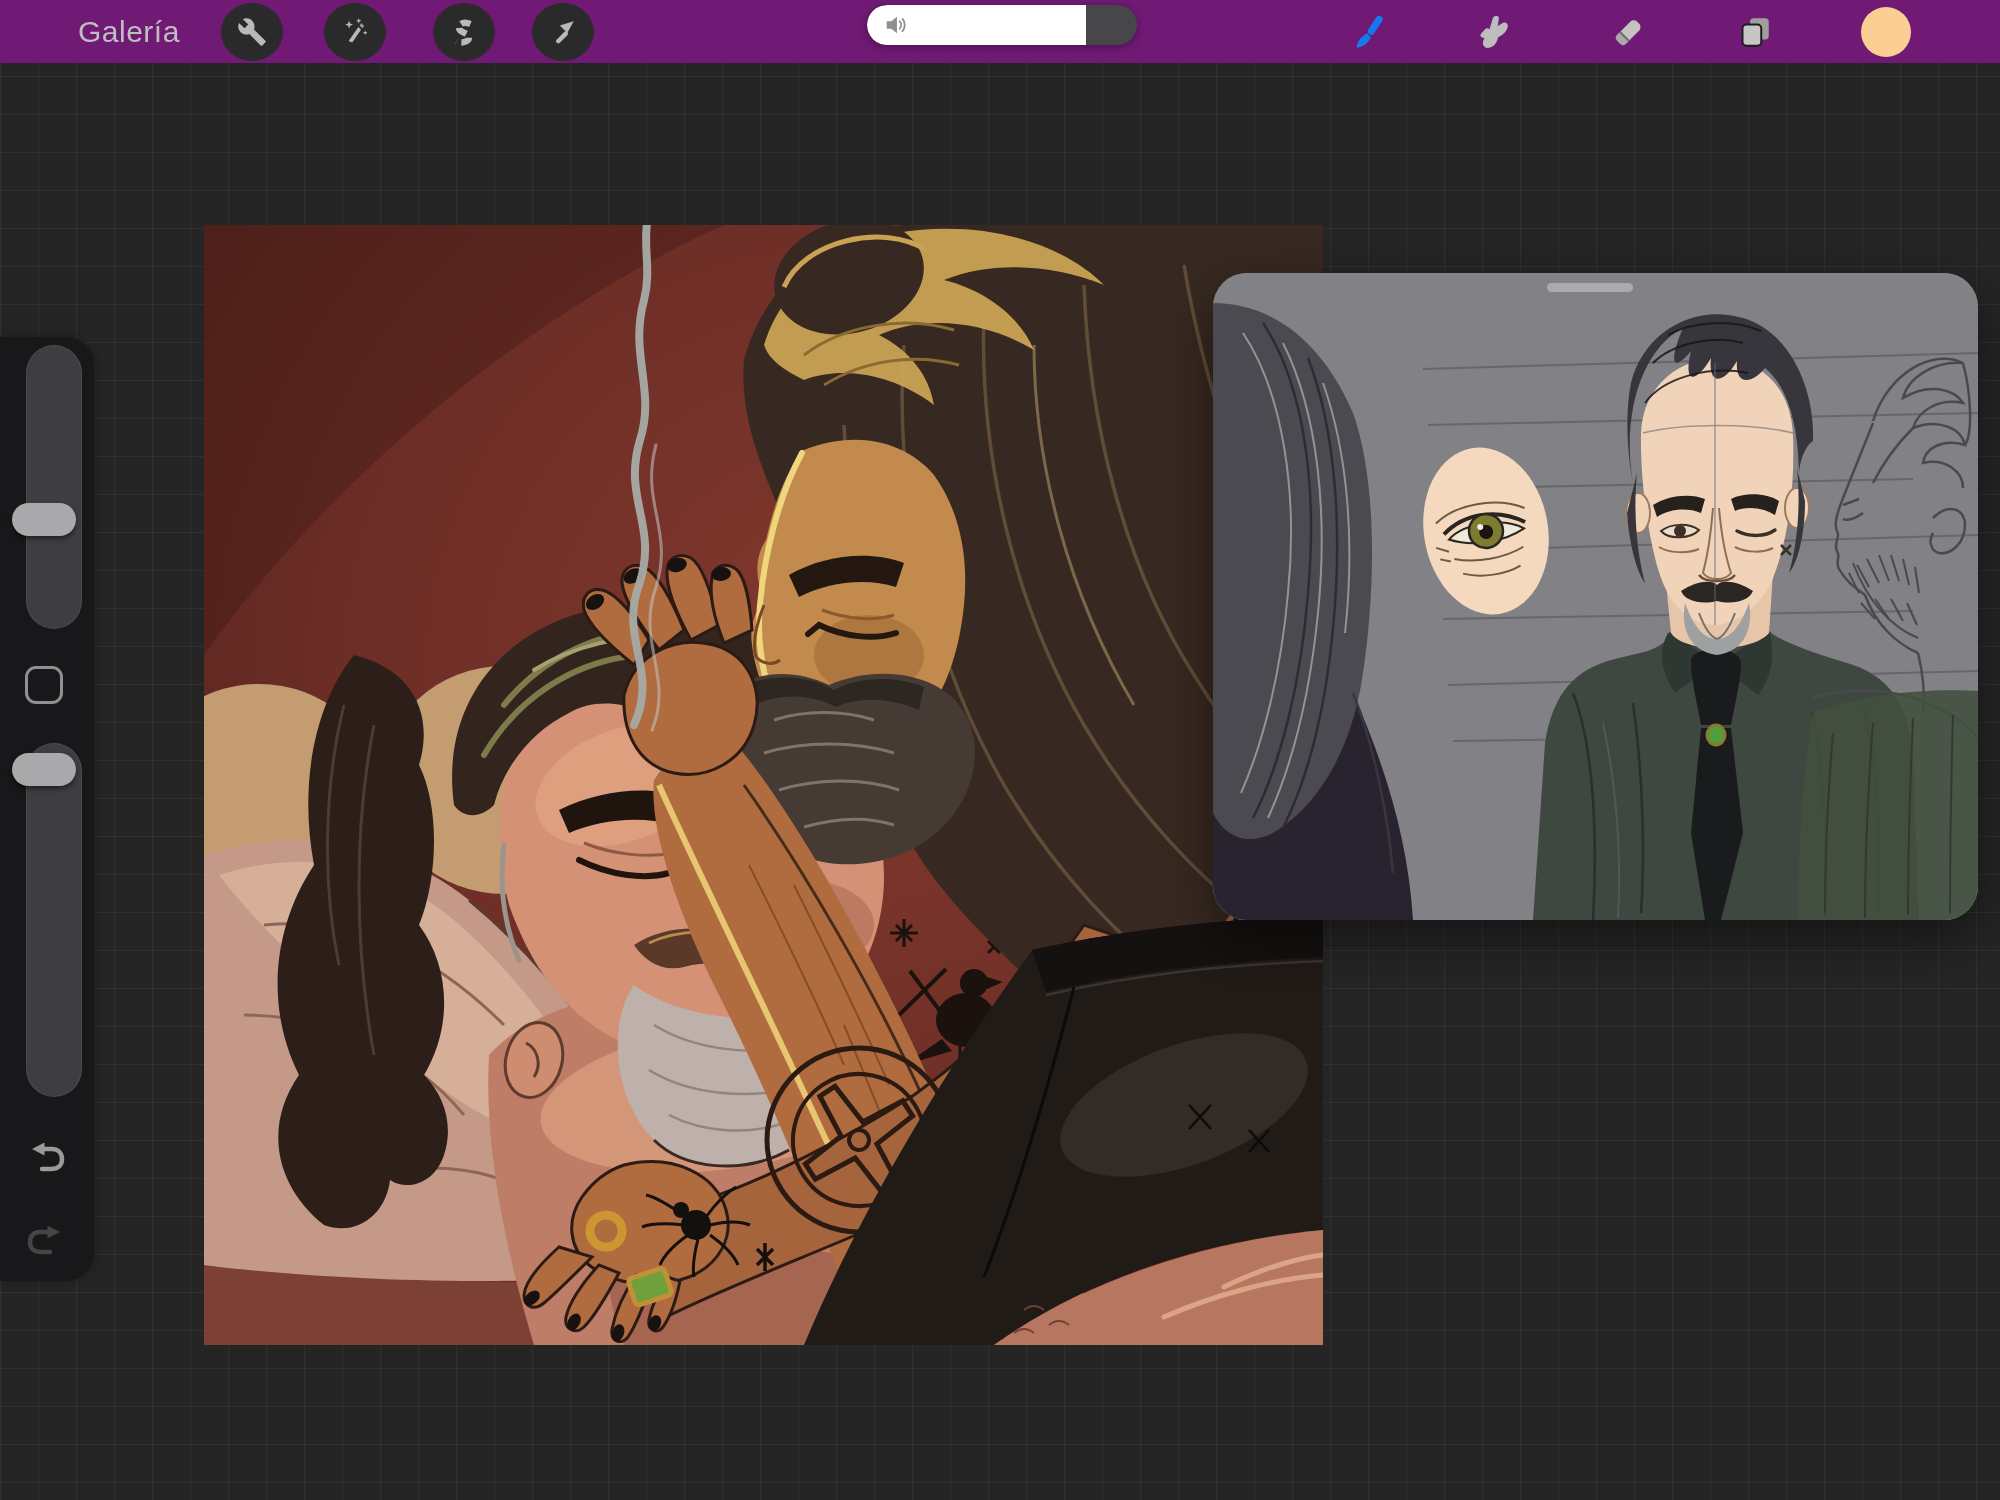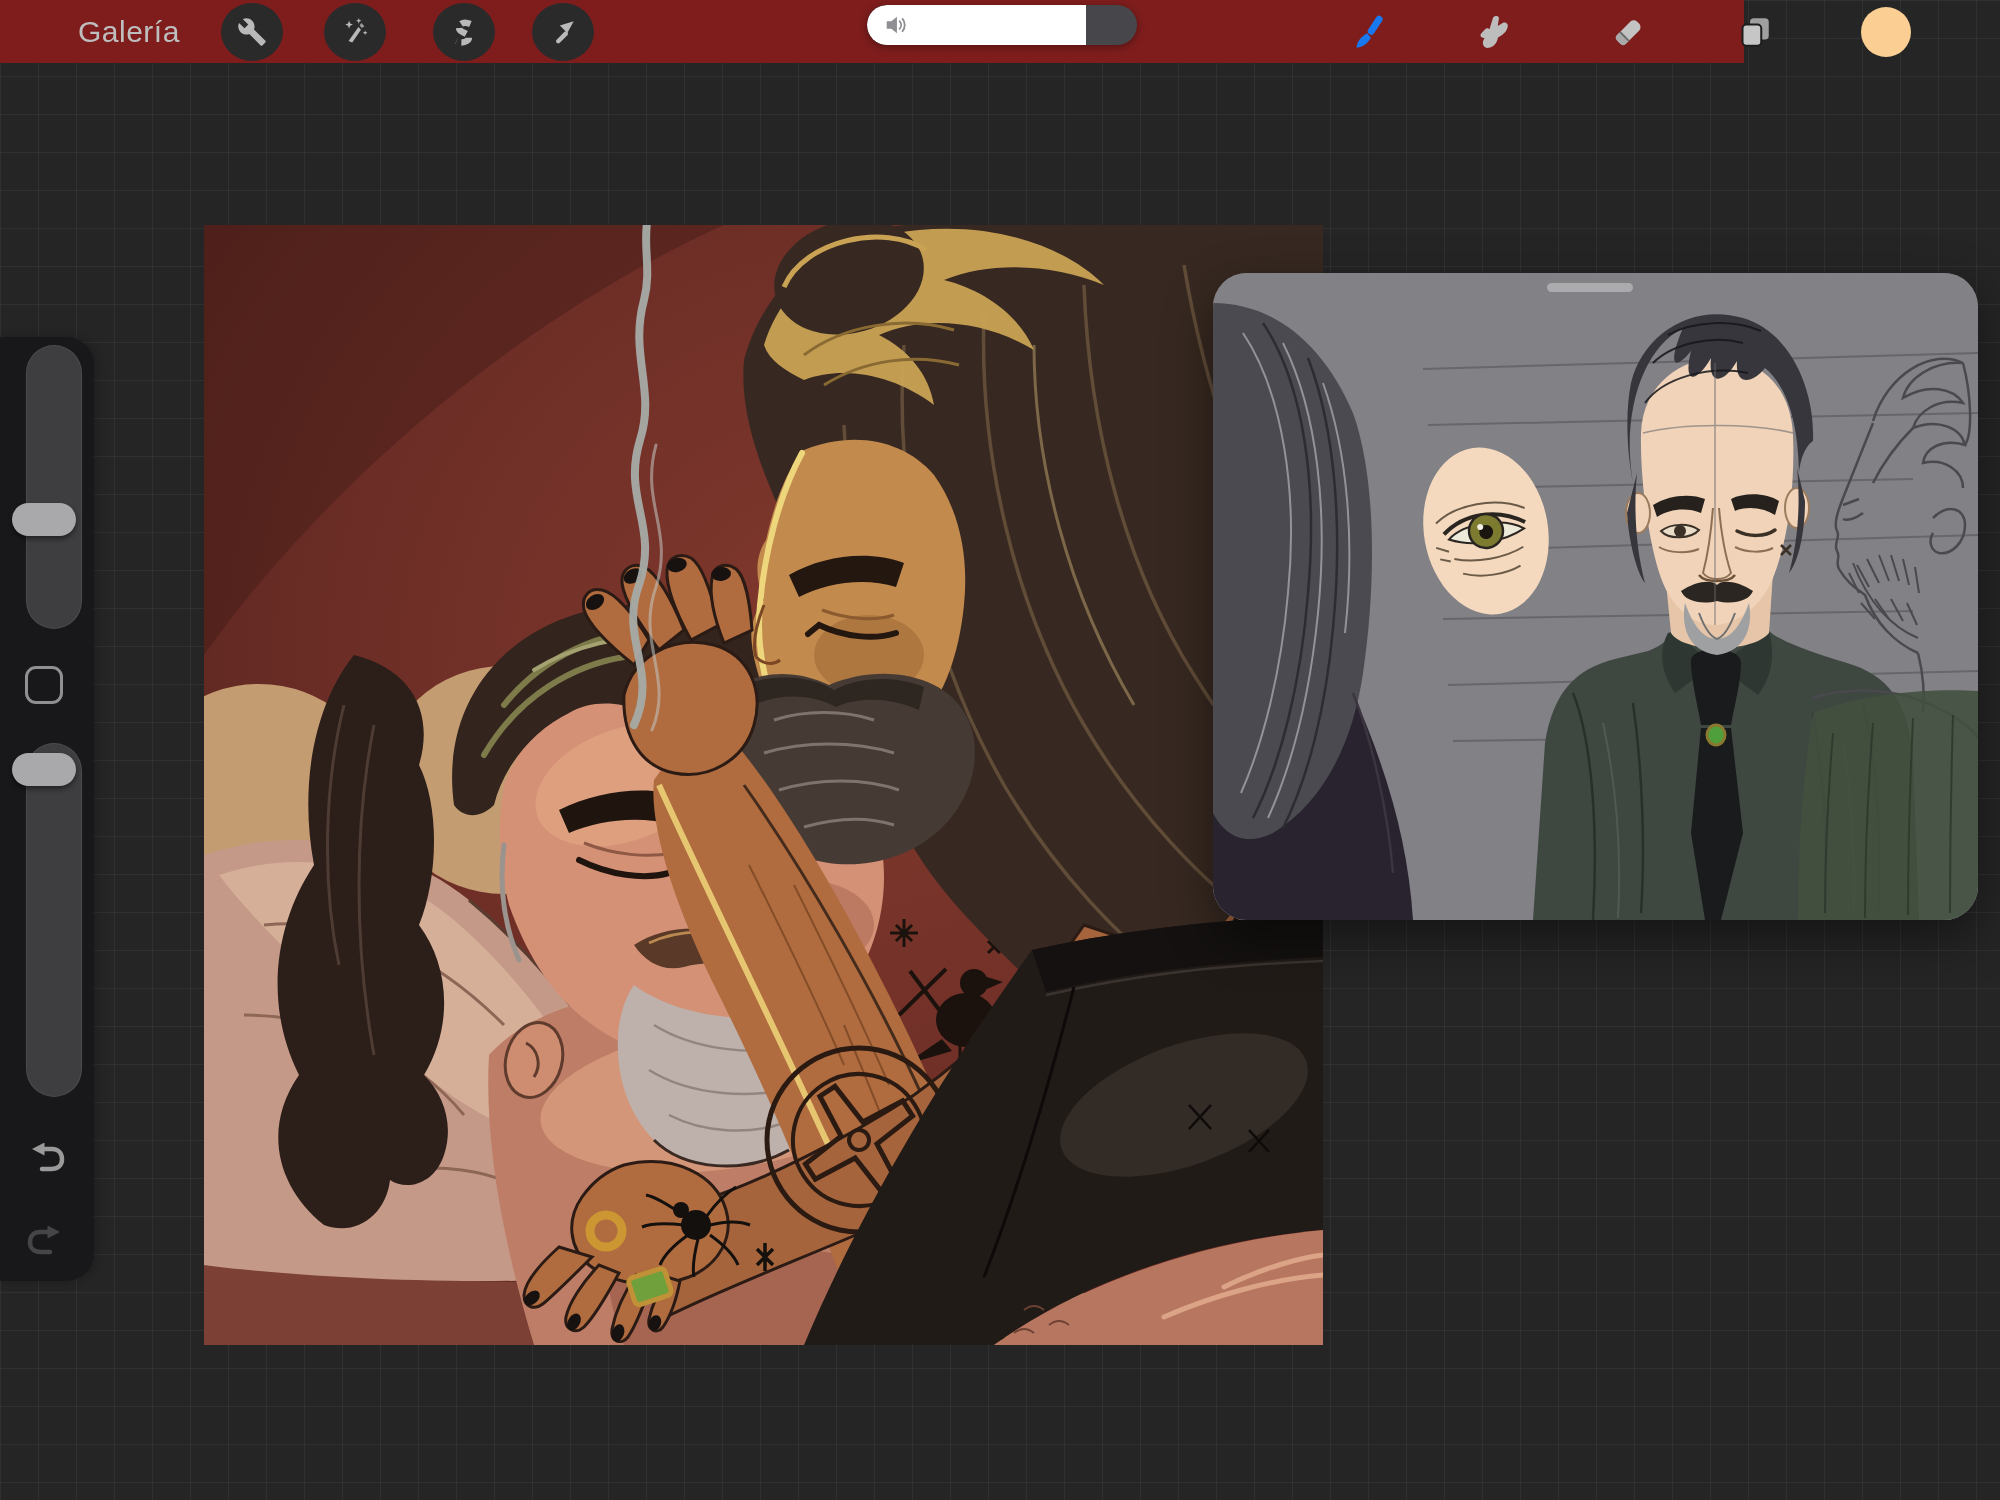--- a/index.html
+++ b/index.html
@@ -7,22 +7,22 @@
     width:2000px;height:1500px;position:relative;overflow:hidden;
     background-color:#252525;
     background-image:
       linear-gradient(rgba(255,255,255,0.05) 1px, transparent 1px),
       linear-gradient(90deg, rgba(255,255,255,0.05) 1px, transparent 1px);
     background-size:38px 38px;
     font-family:"Liberation Sans", sans-serif;
   }
   
   .topbar{
-    position:absolute;left:0;top:0;width:1744px;height:63px;
-    background:#7f1d1d;display:flex;align-items:center;z-index:50;
+    position:absolute;left:0;top:0;width:2000px;height:63px;
+    background:#701a75;display:flex;align-items:center;z-index:50;
   }
   .gallery-label{
     position:absolute;left:78px;top:0;height:63px;display:flex;align-items:center;
     color:#bebebe;font-size:30px;letter-spacing:.5px;
   }
   .tool-btn{
     position:absolute;top:3px;width:62px;height:58px;border-radius:50%;
     background:#2a2a2b;display:flex;align-items:center;justify-content:center;
   }
   .tool-btn.flat{background:transparent;}

